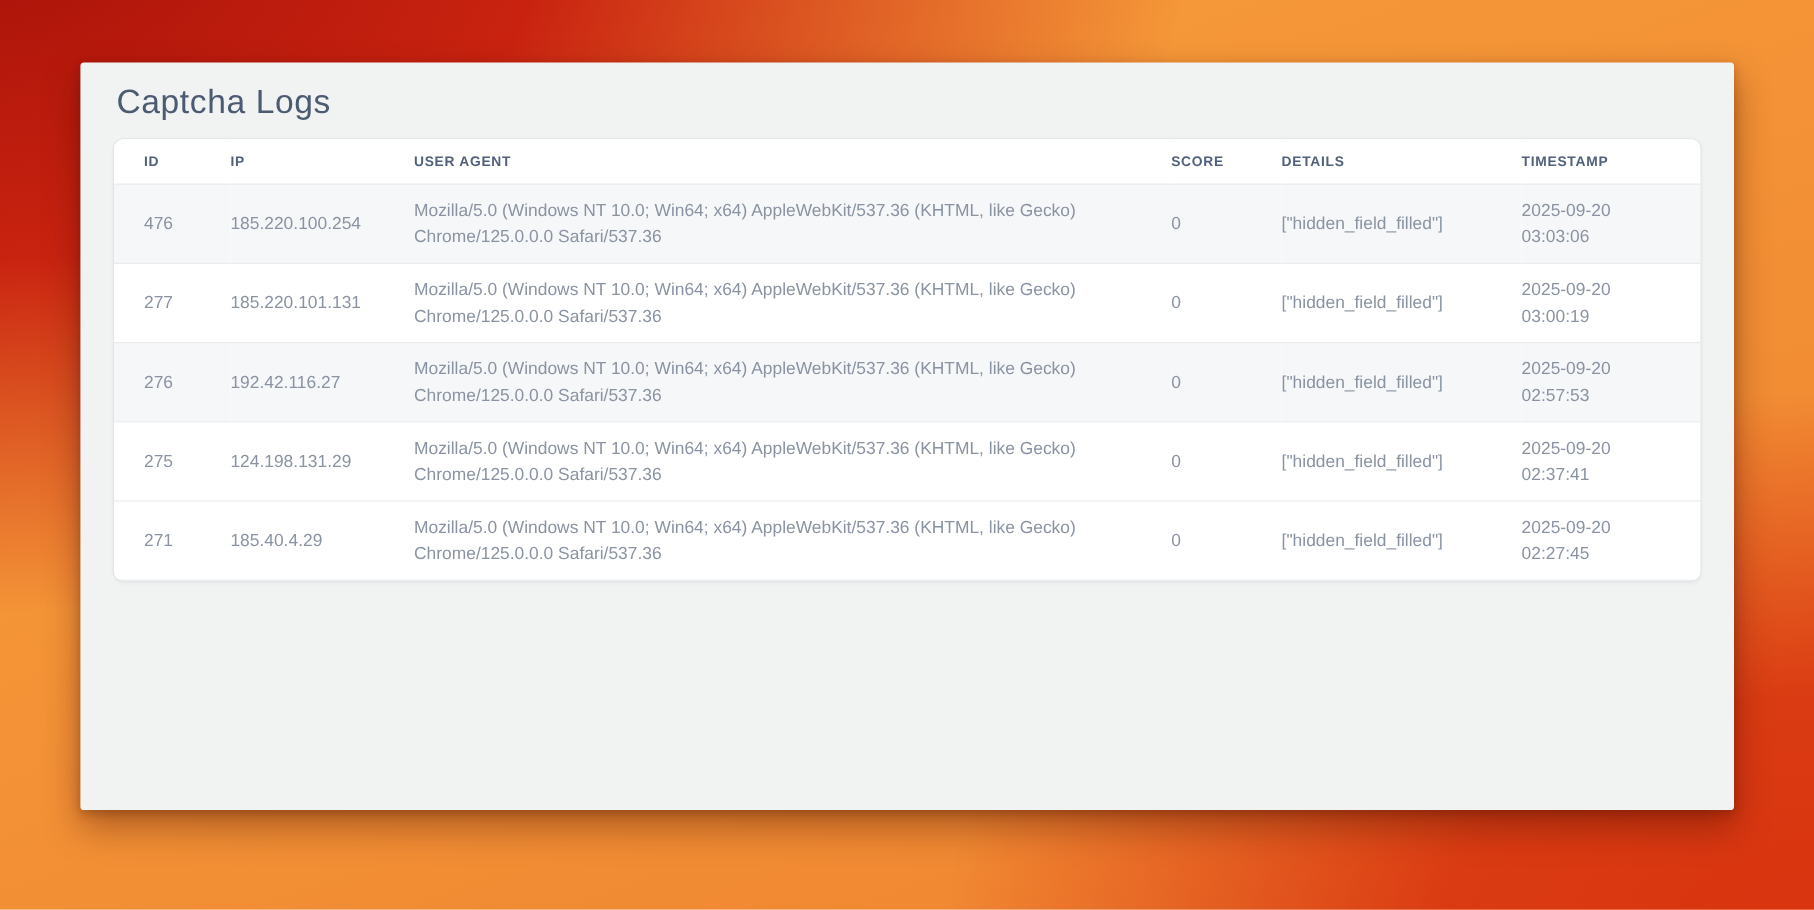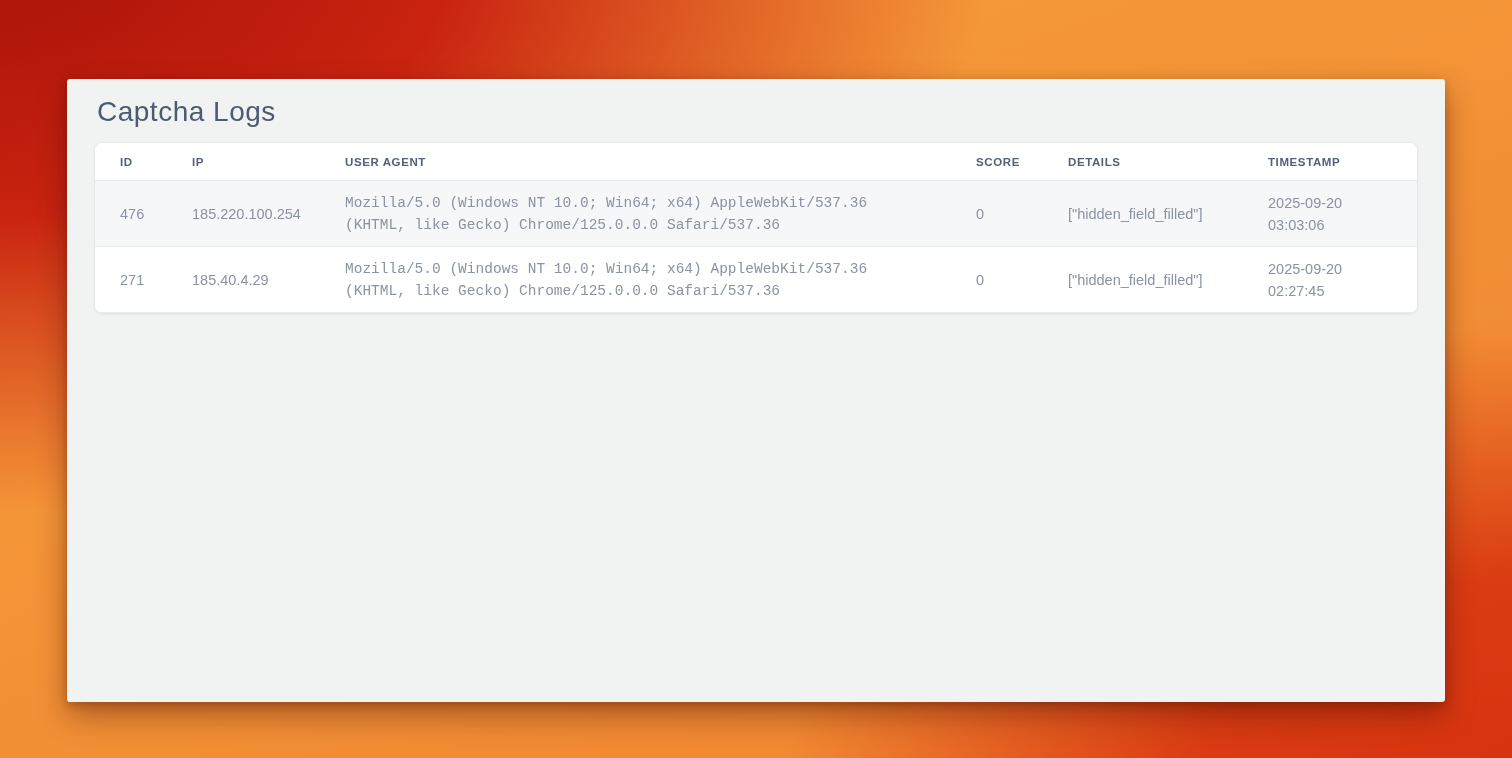--- a/index.html
+++ b/index.html
@@ -8,21 +8,21 @@
     overflow: hidden;
     font-family: "Liberation Sans", sans-serif;
     background:
       radial-gradient(1500px 820px at -2% -6%, #a91209 0%, #c92310 32%, rgba(201,35,16,0) 68%),
       radial-gradient(1150px 700px at 102% 104%, #d8330f 0%, rgba(216,51,15,0.9) 30%, rgba(216,51,15,0) 66%),
       linear-gradient(160deg, #f7a03c 0%, #ef8330 100%);
     position: relative;
   }
   .card {
     position: absolute;
-    left: 67px; top: 79px;
+    left: 67px; top: 52px;
     width: 1378px; height: 623px;
     box-sizing: border-box;
     padding: 0 28px;
     background: #f1f2f2;
     border-radius: 3px;
     box-shadow: 0 14px 30px rgba(70, 15, 0, 0.40), 0 3px 8px rgba(70, 15, 0, 0.25);
     overflow: hidden;
   }
   .page-title {
     margin: 17px 2px 15px 2px;
@@ -68,21 +68,21 @@
     padding: 0;
     vertical-align: middle;
     font-size: 14.5px;
     line-height: 22px;
     color: #8a93a2;
     border-bottom: 1px solid #e9ebee;
     background: #ffffff;
     overflow: hidden;
   }
   th:first-child, td:first-child { padding-left: 25px; margin-top: 41px; }
-  td.col-user_agent { padding-right: 42px; font-family: Liberation Mono, monospace; }
+  td.col-user_agent { padding-right: 42px; }
   td.col-details    { padding-right: 20px; }
   td.col-timestamp  { padding-right: 30px; }
   tr.striped td { background: #f6f7f8; }
 </style>
 </head>
 <body>
 
 <div class="card">
   <h1 class="page-title">Captcha Logs</h1>
   <div class="table-wrap">
@@ -108,20 +108,44 @@
       <tbody>
           <tr class="striped">
             <td class="col-id">476</td>
             <td class="col-ip">185.220.100.254</td>
             <td class="col-user_agent">Mozilla/5.0 (Windows NT 10.0; Win64; x64) AppleWebKit/537.36 (KHTML, like Gecko) Chrome/125.0.0.0 Safari/537.36</td>
             <td class="col-score">0</td>
             <td class="col-details">["hidden_field_filled"]</td>
             <td class="col-timestamp">2025-09-20 03:03:06</td>
           </tr>
           <tr>
+            <td class="col-id">277</td>
+            <td class="col-ip">185.220.101.131</td>
+            <td class="col-user_agent">Mozilla/5.0 (Windows NT 10.0; Win64; x64) AppleWebKit/537.36 (KHTML, like Gecko) Chrome/125.0.0.0 Safari/537.36</td>
+            <td class="col-score">0</td>
+            <td class="col-details">["hidden_field_filled"]</td>
+            <td class="col-timestamp">2025-09-20 03:00:19</td>
+          </tr>
+          <tr class="striped">
+            <td class="col-id">276</td>
+            <td class="col-ip">192.42.116.27</td>
+            <td class="col-user_agent">Mozilla/5.0 (Windows NT 10.0; Win64; x64) AppleWebKit/537.36 (KHTML, like Gecko) Chrome/125.0.0.0 Safari/537.36</td>
+            <td class="col-score">0</td>
+            <td class="col-details">["hidden_field_filled"]</td>
+            <td class="col-timestamp">2025-09-20 02:57:53</td>
+          </tr>
+          <tr>
+            <td class="col-id">275</td>
+            <td class="col-ip">124.198.131.29</td>
+            <td class="col-user_agent">Mozilla/5.0 (Windows NT 10.0; Win64; x64) AppleWebKit/537.36 (KHTML, like Gecko) Chrome/125.0.0.0 Safari/537.36</td>
+            <td class="col-score">0</td>
+            <td class="col-details">["hidden_field_filled"]</td>
+            <td class="col-timestamp">2025-09-20 02:37:41</td>
+          </tr>
+          <tr>
             <td class="col-id">271</td>
             <td class="col-ip">185.40.4.29</td>
             <td class="col-user_agent">Mozilla/5.0 (Windows NT 10.0; Win64; x64) AppleWebKit/537.36 (KHTML, like Gecko) Chrome/125.0.0.0 Safari/537.36</td>
             <td class="col-score">0</td>
             <td class="col-details">["hidden_field_filled"]</td>
             <td class="col-timestamp">2025-09-20 02:27:45</td>
           </tr>
         </tbody>
     </table>
   </div>

